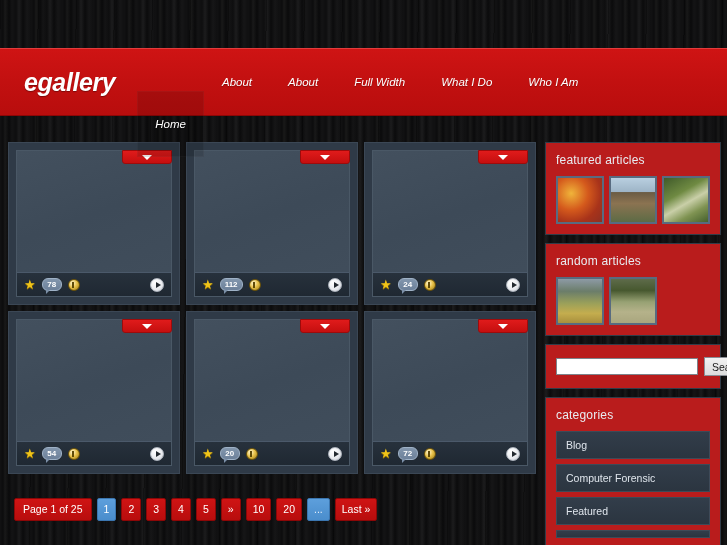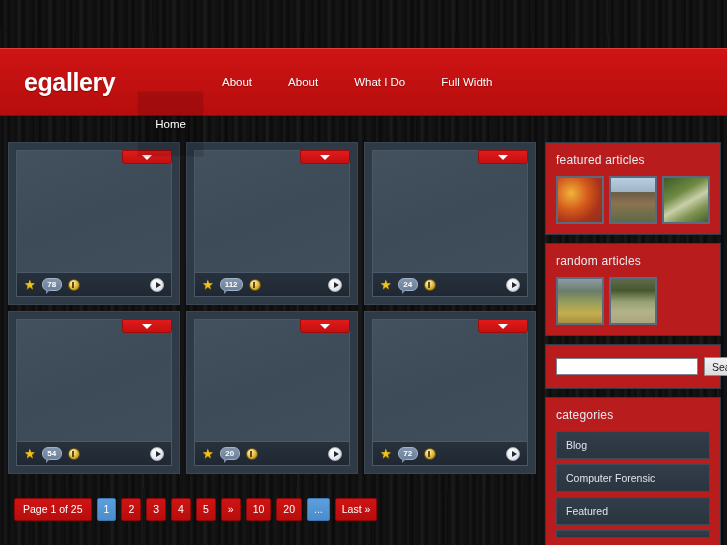--- a/index.html
+++ b/index.html
@@ -29,20 +29,21 @@
   }
 
   
   .header{
     position:absolute; left:0; top:48px; width:727px; height:68px;
     background:linear-gradient(180deg,#cf1414 0%,#c21010 50%,#b80d0d 100%);
     border-top:1px solid #e23c3c;
     border-bottom:1px solid #8d0707;
     display:flex; align-items:center;
     z-index:5;
+    font-style:italic;
   }
   .logo{
     color:#fff; font-size:25px; font-weight:bold; letter-spacing:-.4px;
     padding:0 0 0 24px; display:flex; align-items:center; height:100%;
     text-shadow:0 1px 1px rgba(0,0,0,.35);
   }
   .nav{ display:flex; align-items:stretch; margin-left:22px; height:100%; }
   .nav-item{
     display:flex; align-items:center; padding:0 18px; height:100%;
     color:#fff; font-size:11.5px; white-space:nowrap;
@@ -196,22 +197,23 @@
 <body>
 
 <div class="wood"></div>
 
 <div class="header">
   <div class="logo">egallery</div>
   <div class="nav">
     <div class="nav-item active">Home</div>
     <div class="nav-item">About</div>
     <div class="nav-item">About</div>
+    <div class="nav-item">Full Width</div>
     <div class="nav-item">What I Do</div>
-    <div class="nav-item">Full Width</div>
+    <div class="nav-item">Who I Am</div>
   </div>
 </div>
 
 <div class="content">
 
   <div class="gallery">
 
     <div class="row">
 
       <div class="card">

